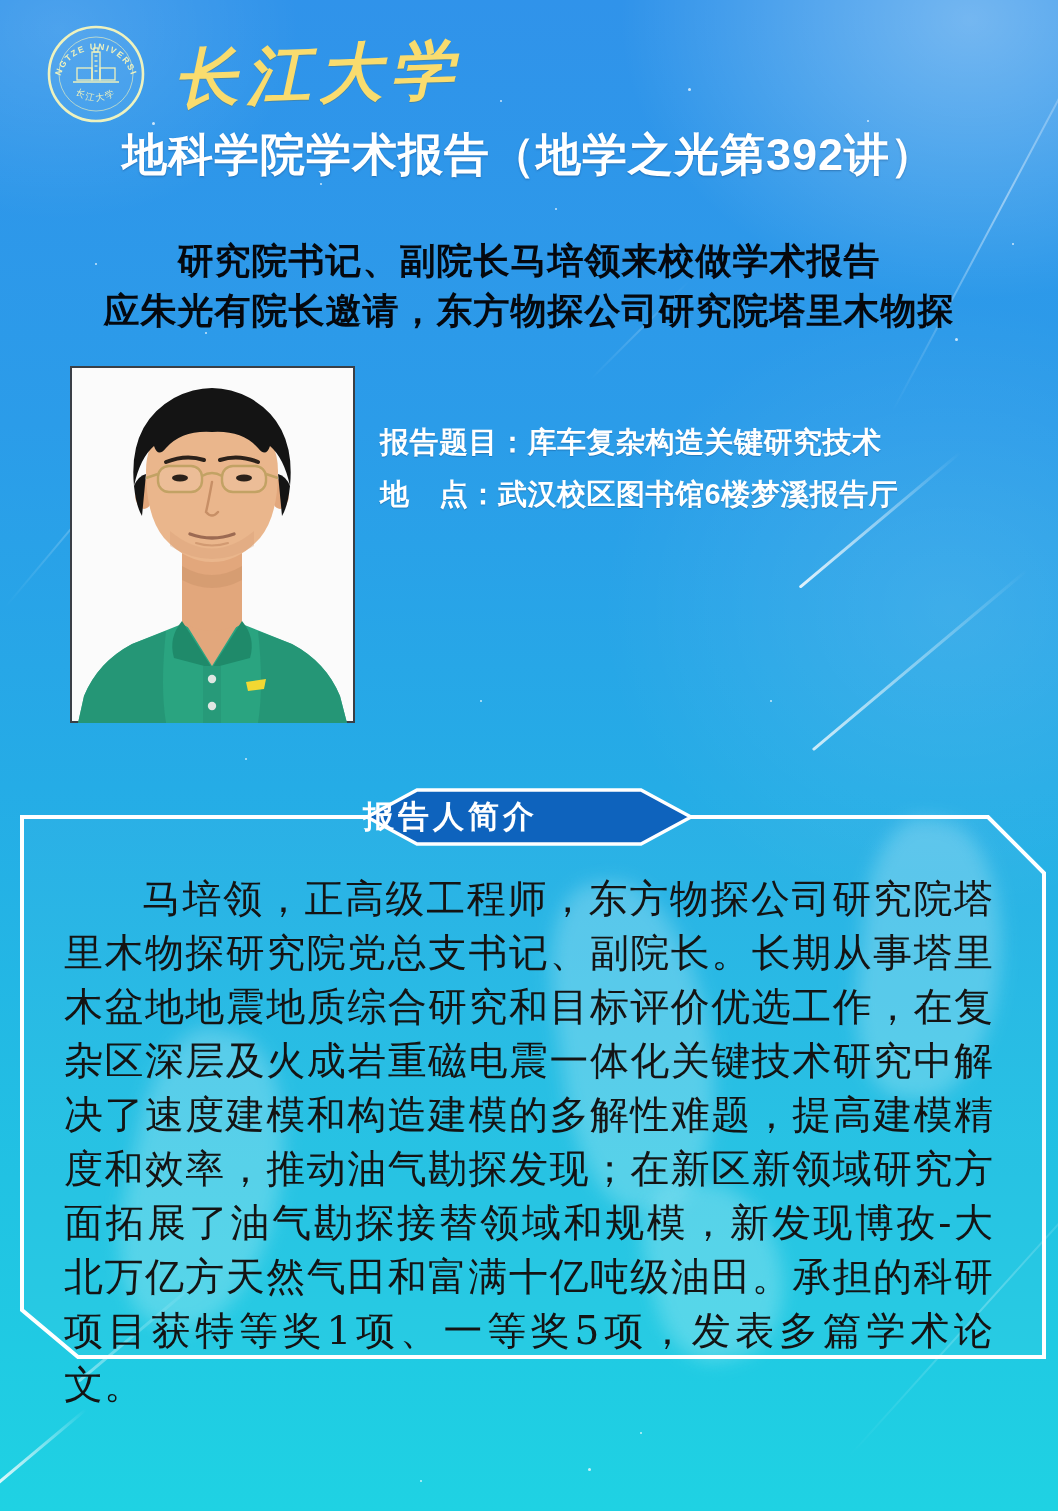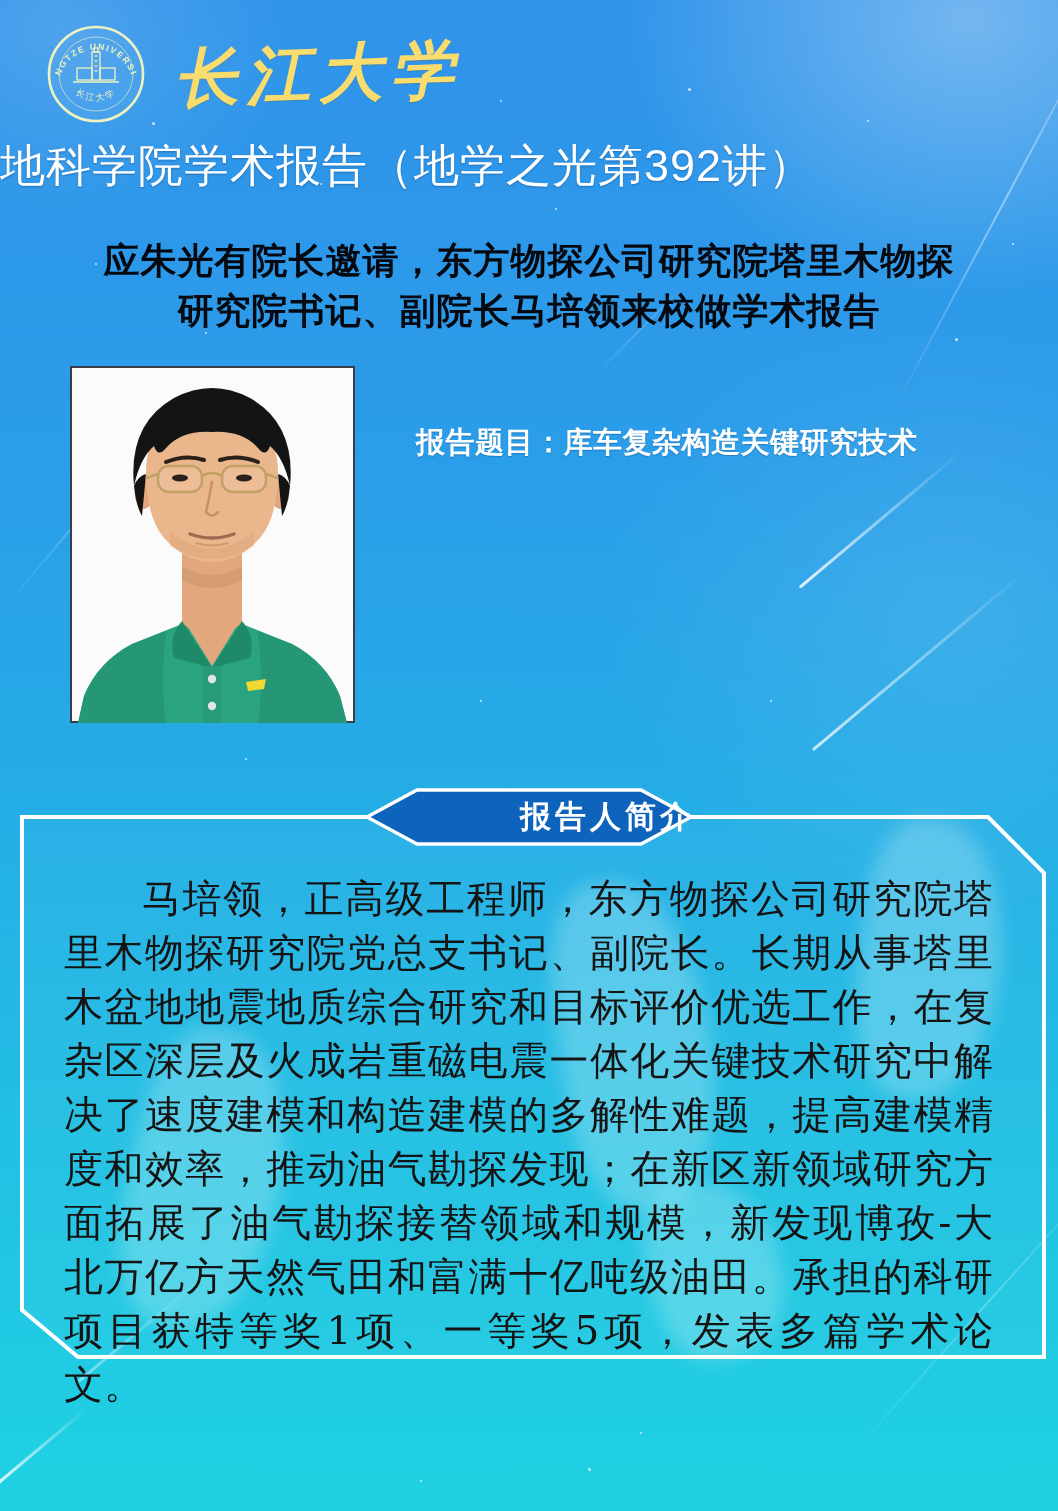--- a/index.html
+++ b/index.html
@@ -20,36 +20,36 @@
     transform:translate(-50%,-50%) rotate(-40deg);}
   .thin{height:2px;background:linear-gradient(to right,rgba(255,255,255,0),rgba(255,255,255,.8),rgba(255,255,255,0));}
   .star{position:absolute;background:#fff;border-radius:50%;opacity:.75;}
   .wmark{position:absolute;background:rgba(195,243,250,.30);filter:blur(9px);border-radius:40% 60% 55% 45%;}
   
   .logo-row{position:absolute;left:46px;top:22px;height:104px;display:flex;align-items:center;}
   .seal{width:100px;height:100px;}
   .uni-name{margin-left:28px;font-family:"DejaVu Serif","Liberation Serif",serif;
     font-style:italic;font-weight:900;font-size:64px;color:#f9dc6e;letter-spacing:8px;
     transform:rotate(-2deg);text-shadow:0 1px 0 rgba(120,90,0,.25);}
-  .title{position:absolute;left:0;top:136px;width:100%;text-align:left;
-    color:#ffffff;font-size:45px;font-weight:normal;letter-spacing:1px;
+  .title{position:absolute;left:0;top:125px;width:100%;text-align:center;
+    color:#ffffff;font-size:45px;font-weight:bold;letter-spacing:1px;
     text-shadow:0 1px 2px rgba(10,40,90,.35);}
   .invite{position:absolute;left:0;top:236px;width:100%;text-align:center;
     color:#05080e;font-size:36px;font-weight:bold;line-height:50px;letter-spacing:1px;}
   
   .photo{position:absolute;left:70px;top:366px;width:285px;height:357px;}
   
-  .details{position:absolute;left:380px;top:416px;color:#ffffff;font-size:29px;font-weight:bold;margin-left:36px;}
+  .details{position:absolute;left:380px;top:416px;color:#ffffff;font-size:29px;font-weight:bold;}
   .details .row{height:52px;line-height:52px;white-space:nowrap;letter-spacing:.5px;
     text-shadow:0 1px 1px rgba(10,40,90,.3);}
   
   .box-svg{position:absolute;left:20px;top:815px;width:1026px;height:546px;}
   .badge{position:absolute;left:50%;top:786px;transform:translateX(-50%);width:332px;height:62px;}
   .badge-label{position:absolute;left:0;top:0;width:100%;height:58px;line-height:58px;
-    text-align:right;color:#fff;font-size:31px;font-weight:bold;letter-spacing:4px;}
+    text-align:left;color:#fff;font-size:31px;font-weight:bold;letter-spacing:4px;}
   .bio{position:absolute;left:48px;top:856px;width:962px;
     font-family:"DejaVu Serif","Liberation Serif",serif;
     color:#141414;font-size:39px;line-height:54px;text-align:justify;
     letter-spacing:1px;}
   .bio p{margin:16px;text-indent:2em;}
 </style>
 </head>
 <body>
 
 <div id="poster">
@@ -114,22 +114,22 @@
         <line x1="48.5" y1="42" x2="51.5" y2="42"></line>
         <line x1="48.5" y1="47" x2="51.5" y2="47"></line>
       </g>
     </svg>
     <div class="uni-name">长江大学</div>
   </div>
 
   <div class="title">地科学院学术报告（地学之光第392讲）</div>
 
   <div class="invite">
+    <div>研究院书记、副院长马培领来校做学术报告</div>
     <div>应朱光有院长邀请，东方物探公司研究院塔里木物探</div>
-    <div>研究院书记、副院长马培领来校做学术报告</div>
   </div>
 
   <svg class="photo" viewBox="0 0 285 357">
     <rect x="1" y="1" width="283" height="355" fill="#fbfbfb" stroke="#3a3f46" stroke-width="2"></rect>
 
     <rect x="112" y="170" width="60" height="110" rx="18" fill="#e2a77c"></rect>
     <path d="M112,200 q30,18 60,0 l0,14 q-30,16 -60,0 z" fill="#cf966d" opacity=".6"></path>
 
     <path d="M8,357 L14,330 Q28,296 62,278 L112,258 Q142,276 172,258 L222,278 Q256,296 270,330 L277,357 Z" fill="#2aa480"></path>
     <path d="M8,357 L14,330 Q28,296 62,278 L96,265 Q90,320 96,357 Z" fill="#249273" opacity=".8"></path>
@@ -171,20 +171,21 @@
     <ellipse cx="174" cy="112" rx="8" ry="3.4" fill="#2b211a"></ellipse>
 
     <path d="M142,116 q-4,22 -6,30 q6,7 12,0" stroke="#c78f66" stroke-width="2.4" fill="none" stroke-linecap="round"></path>
 
     <path d="M120,168 q22,8 44,0" stroke="#9c6a52" stroke-width="3.4" fill="none" stroke-linecap="round"></path>
     <path d="M126,177 q16,5 32,0" stroke="#c78f66" stroke-width="2" fill="none" stroke-linecap="round" opacity=".7"></path>
   </svg>
 
   <div class="details">
     <div class="row"><span>报告题目：</span><span>库车复杂构造关键研究技术</span></div>
+    <div class="row"><span>地　点：</span><span>武汉校区图书馆6楼梦溪报告厅</span></div>
   </div>
 
   <svg class="box-svg" viewBox="0 0 1026 546">
     <path d="M2,2 L968,2 L1024,58 L1024,542 L58,542 L2,495 Z" fill="rgba(255,255,255,0.03)" stroke="#ffffff" stroke-width="4" stroke-linejoin="miter"></path>
   </svg>
 
   <div class="badge">
     <svg viewBox="0 0 332 62" style="position:absolute;left:0;top:0;width:332px;height:62px">
       <polygon points="4,31 54,4 278,4 328,31 278,58 54,58" fill="#0e63bd" stroke="#ffffff" stroke-width="3.4" stroke-linejoin="miter"></polygon>
     </svg>

